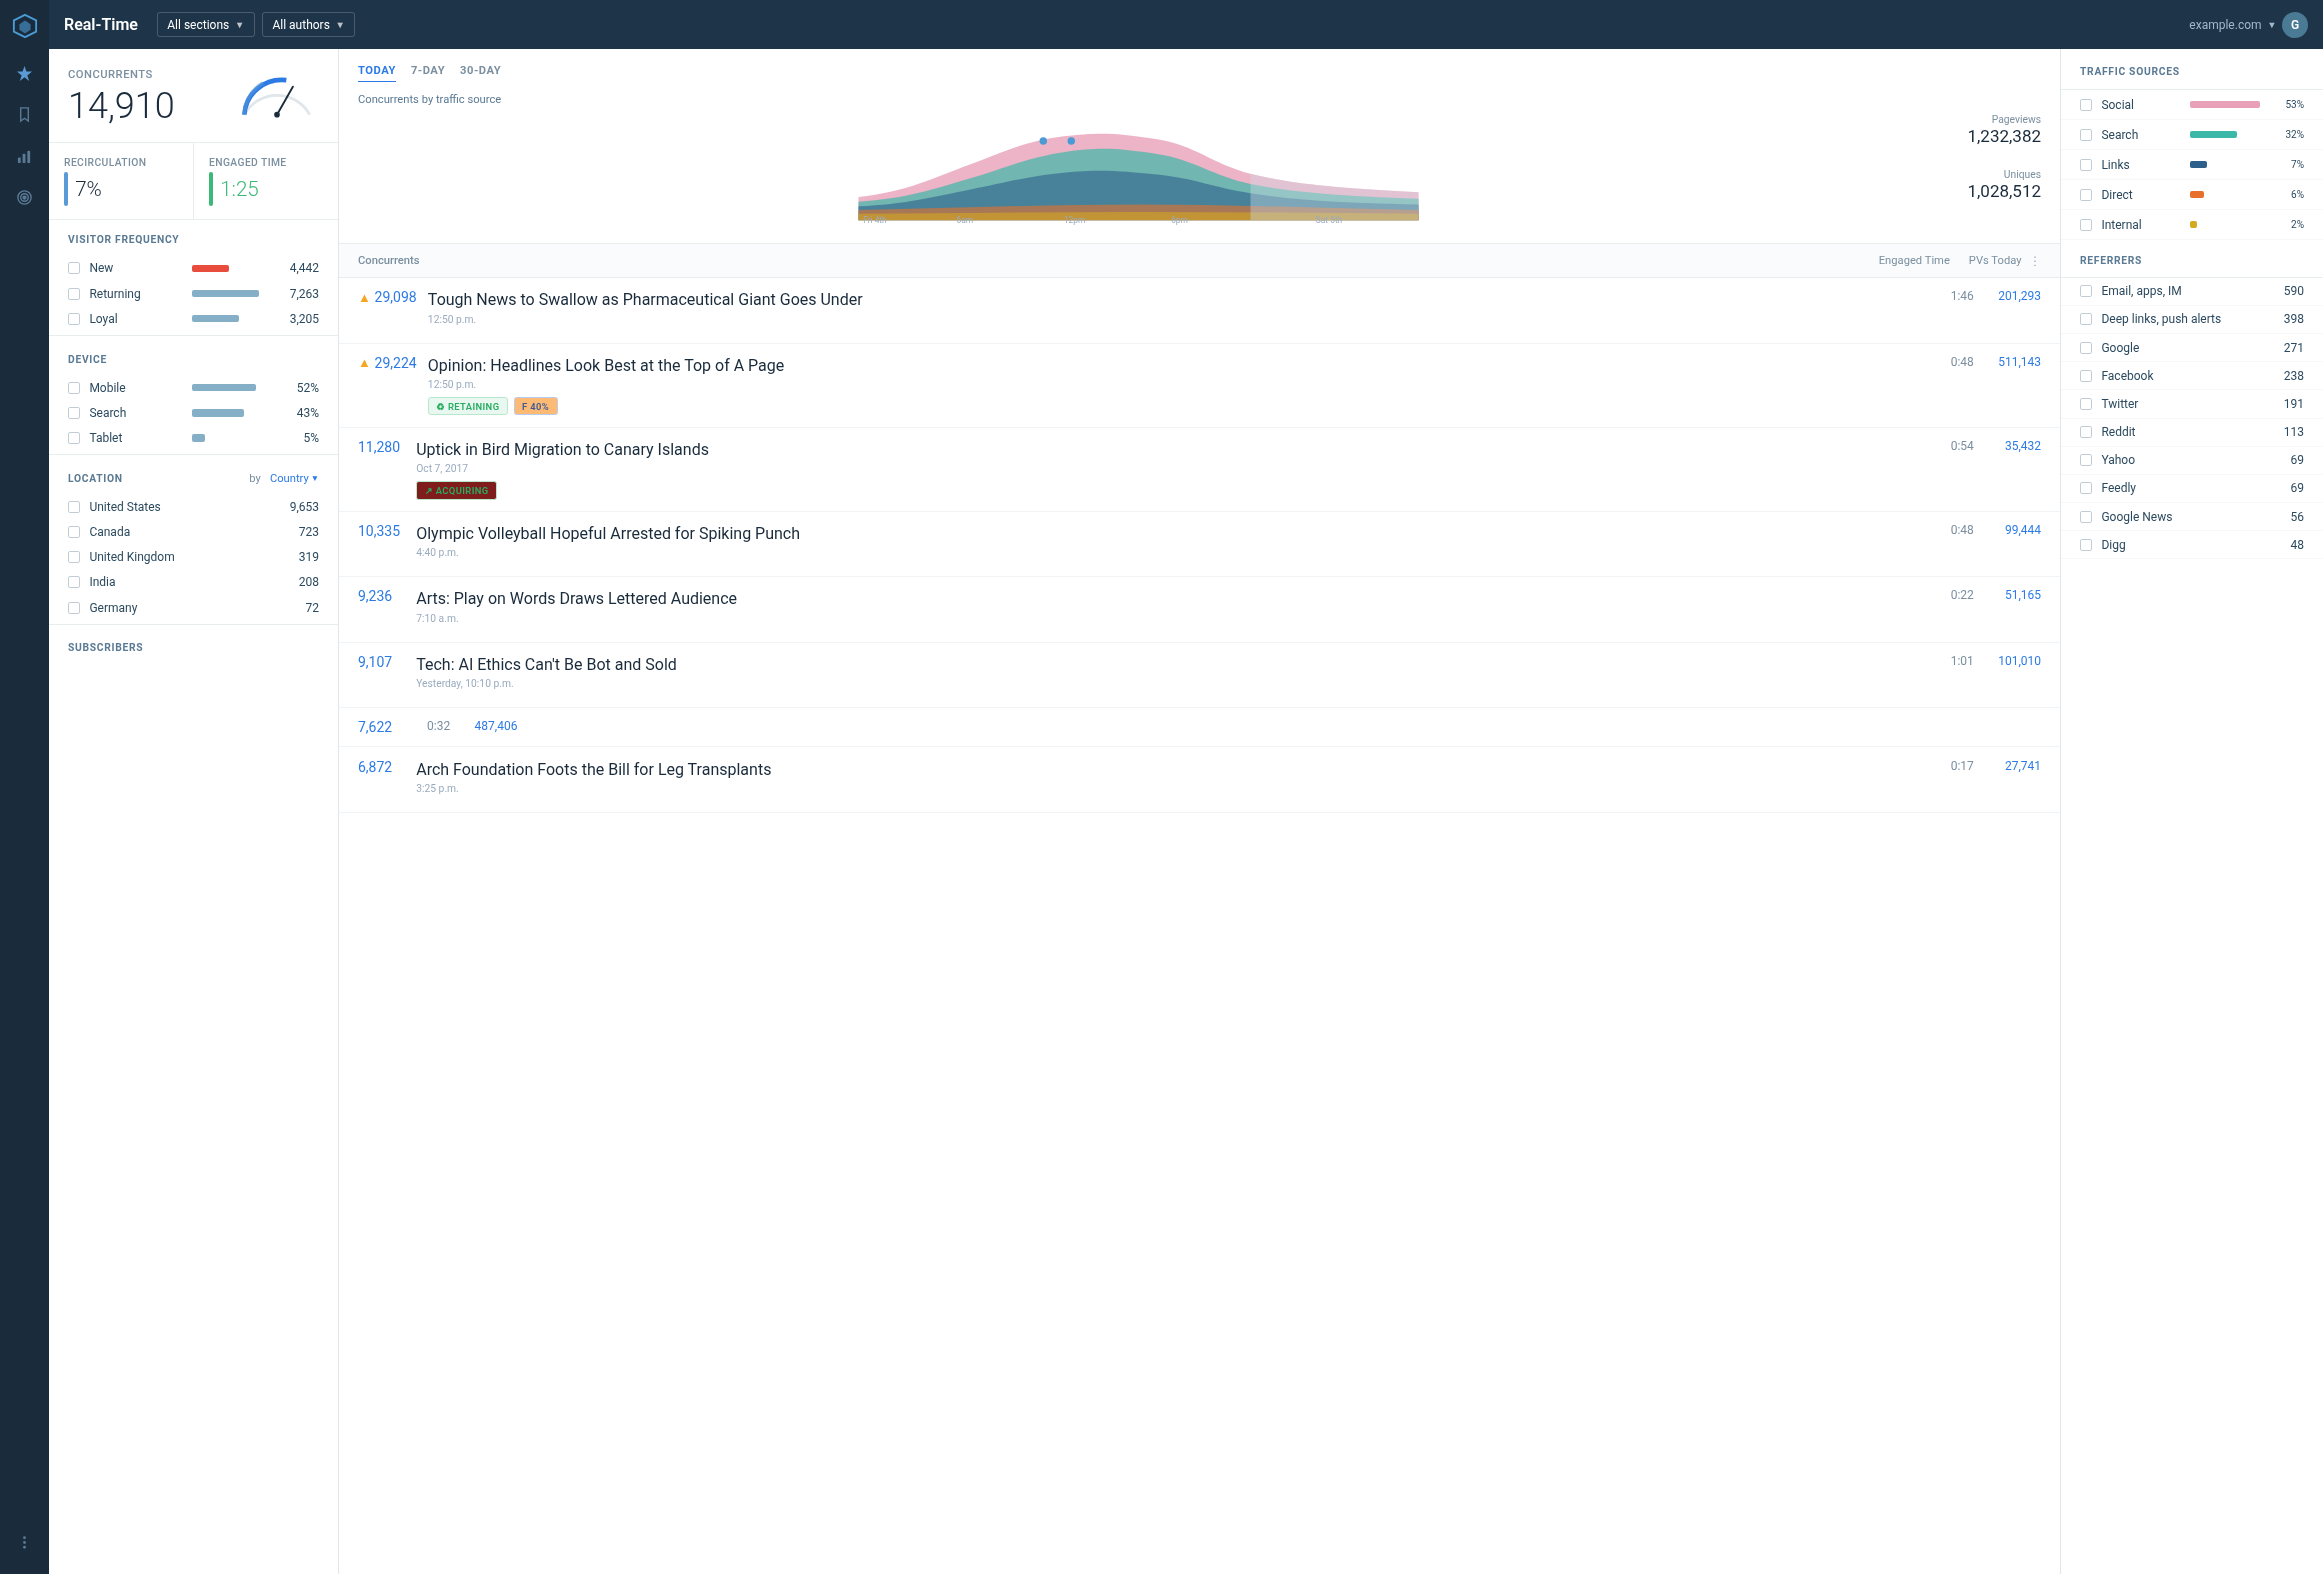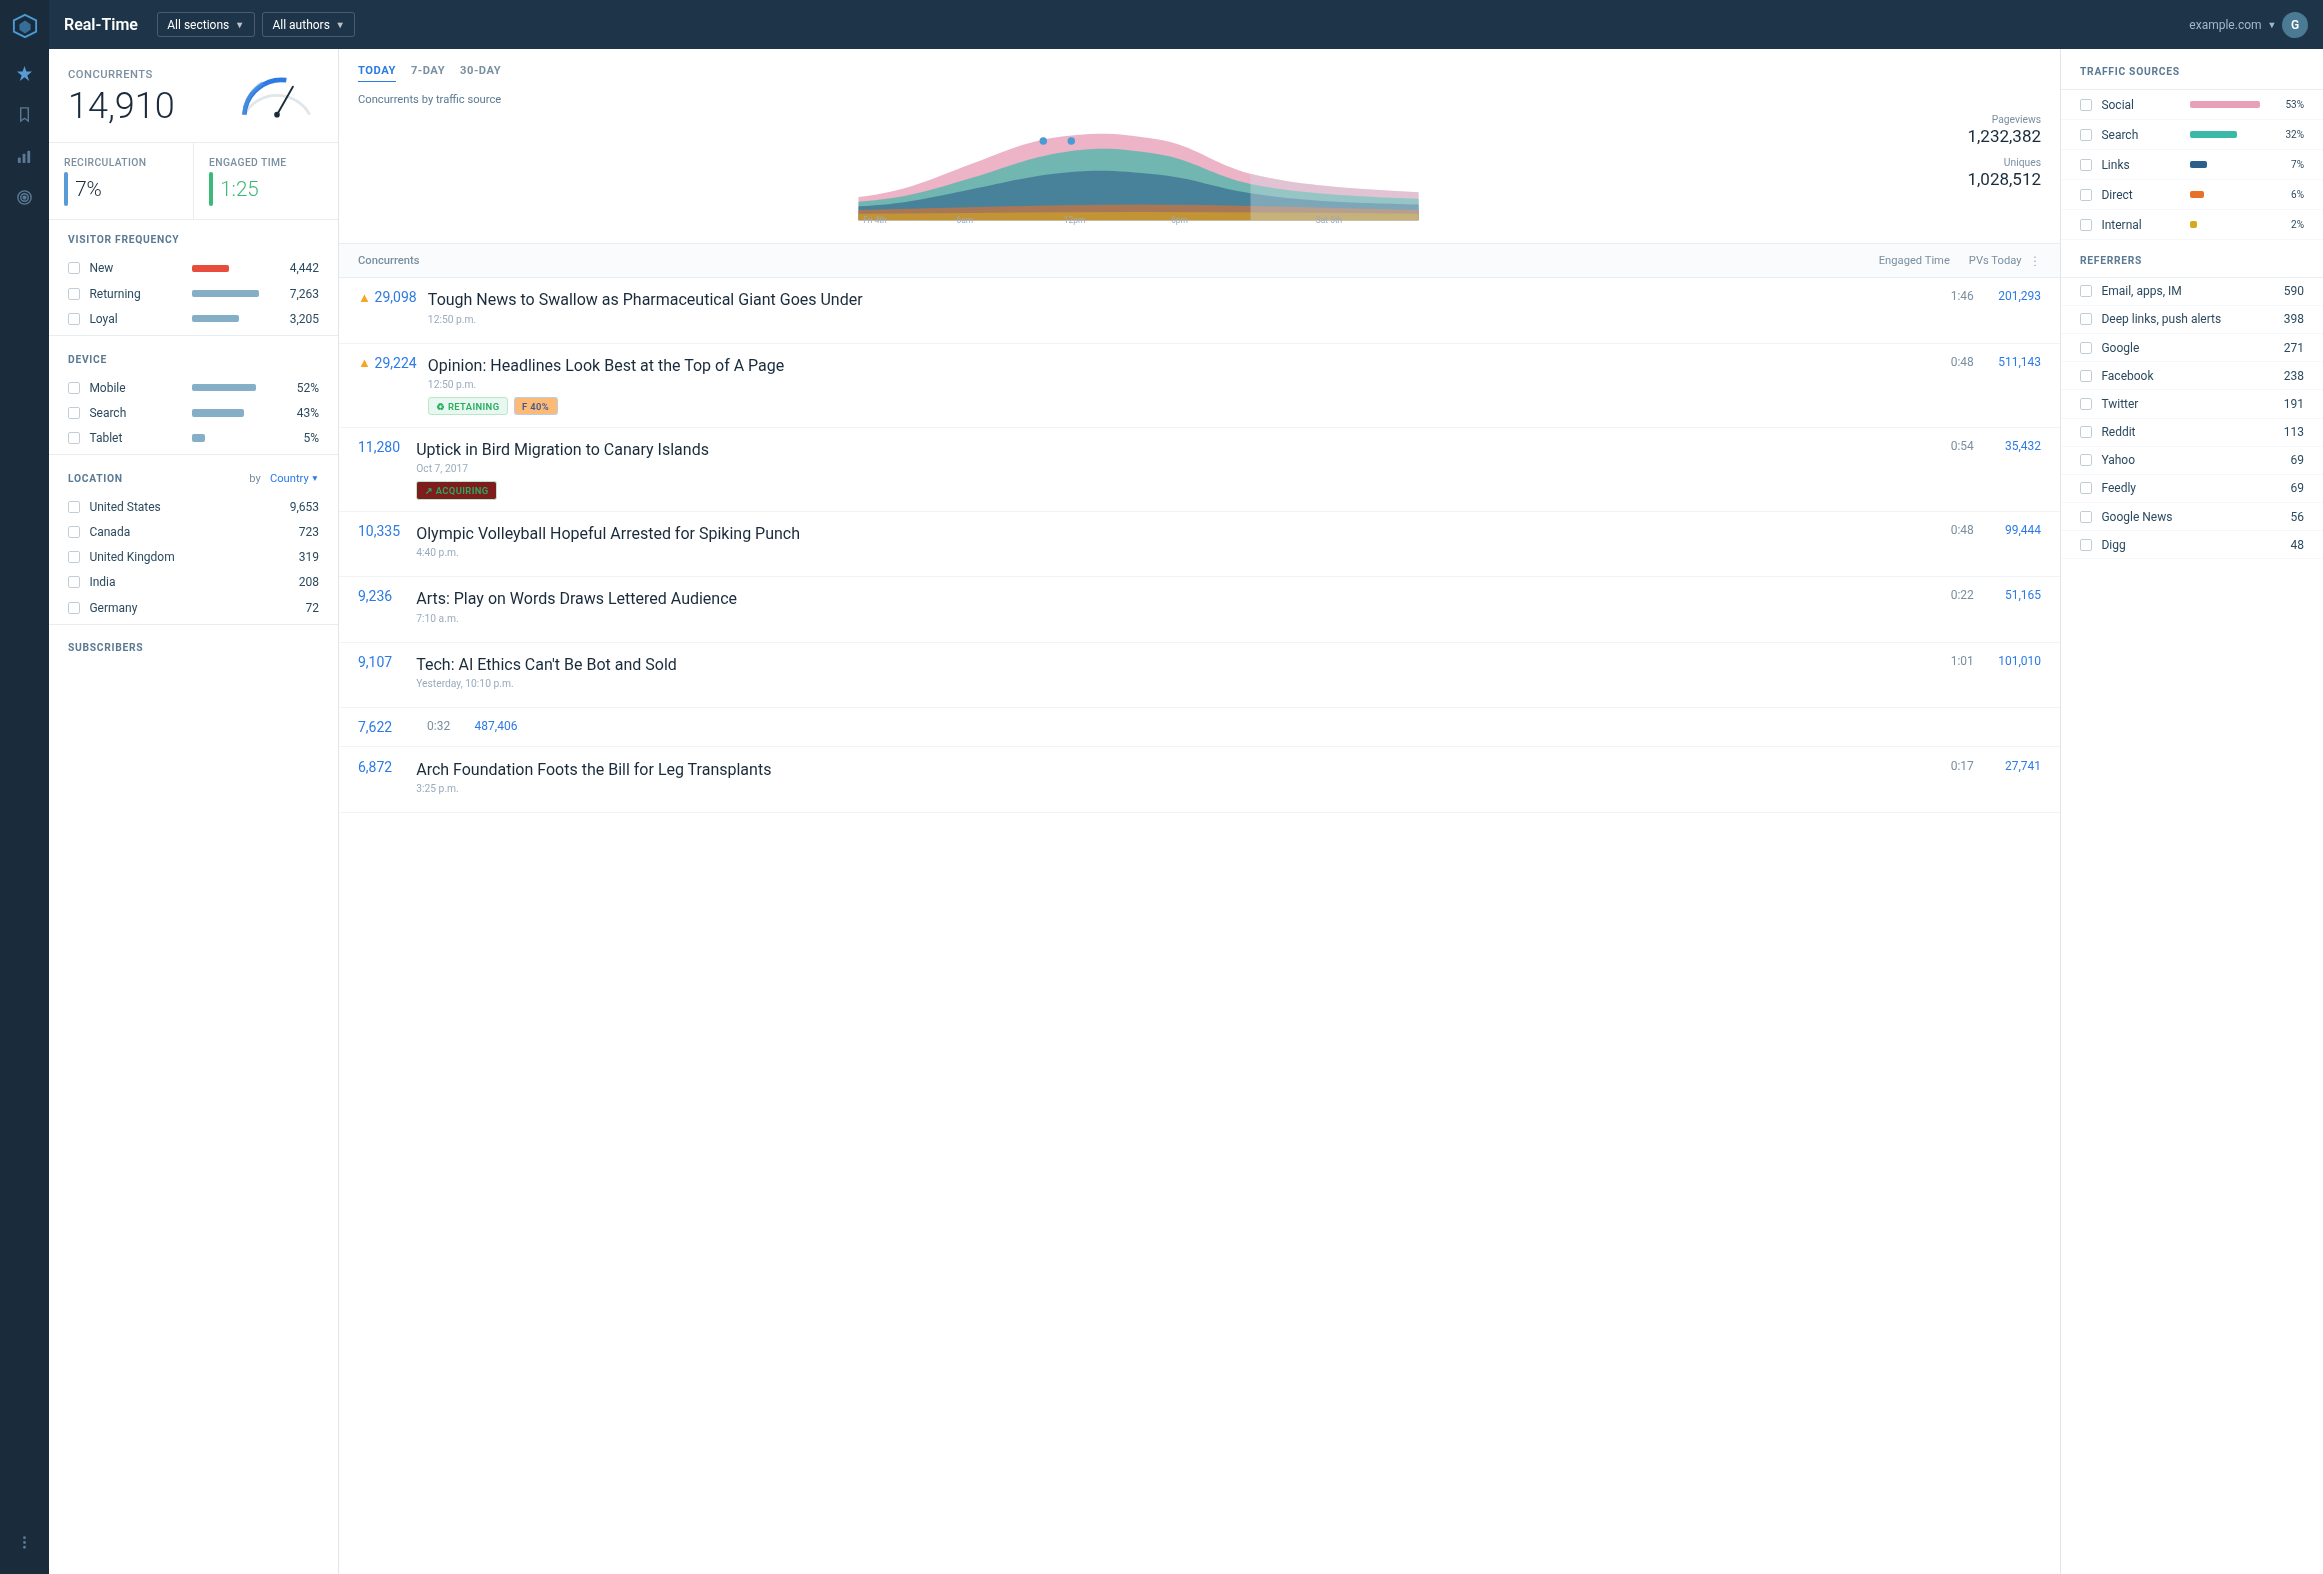--- a/index.html
+++ b/index.html
@@ -357,21 +357,21 @@
               <text x="5" y="118" font-size="9" fill="#9aabbf">Fri 4th</text>
               <text x="105" y="118" font-size="9" fill="#9aabbf">6am</text>
               <text x="220" y="118" font-size="9" fill="#9aabbf">12pm</text>
               <text x="335" y="118" font-size="9" fill="#9aabbf">6pm</text>
               <text x="490" y="118" font-size="9" fill="#9aabbf">Sat 5th</text>
             </svg>
           </div>
           <div style="padding-left:19px; text-align:right; min-width:122px;">
             <div class="chart-stat-label">Pageviews</div>
             <div class="chart-stat-value">1,232,382</div>
-            <div class="chart-stat-label" style="margin-top:10px;">Uniques</div>
+            <div class="chart-stat-label" style="margin-top:22px;">Uniques</div>
             <div class="chart-stat-value">1,028,512</div>
           </div>
         </div>
       </div>
 
       <div class="articles-header">
         <span class="articles-header-label">Concurrents</span>
         <div class="articles-header-spacer"></div>
         <span class="articles-header-time">Engaged Time</span>
         <span class="articles-header-pv">PVs Today</span>

